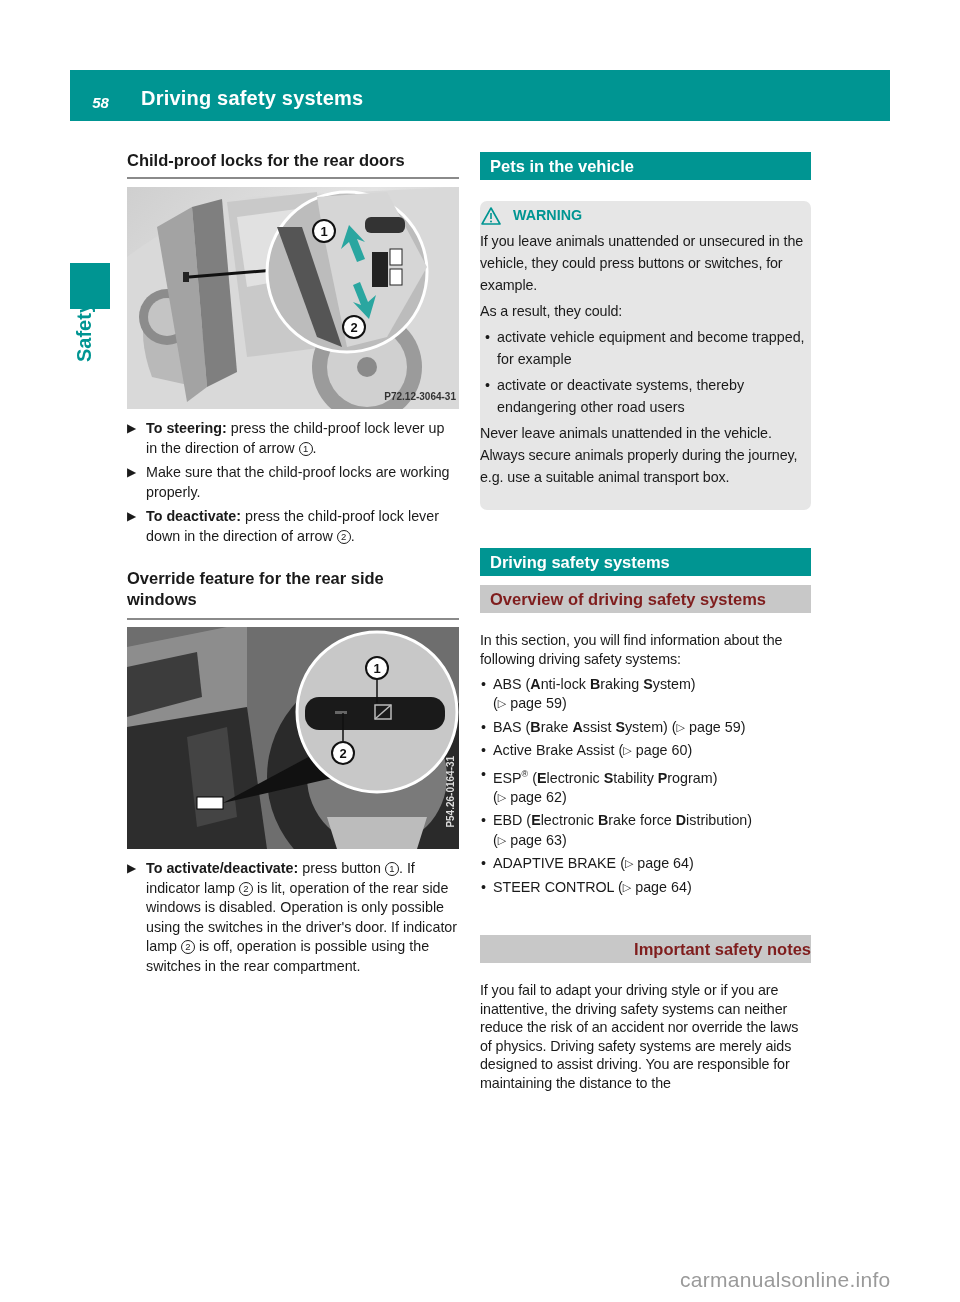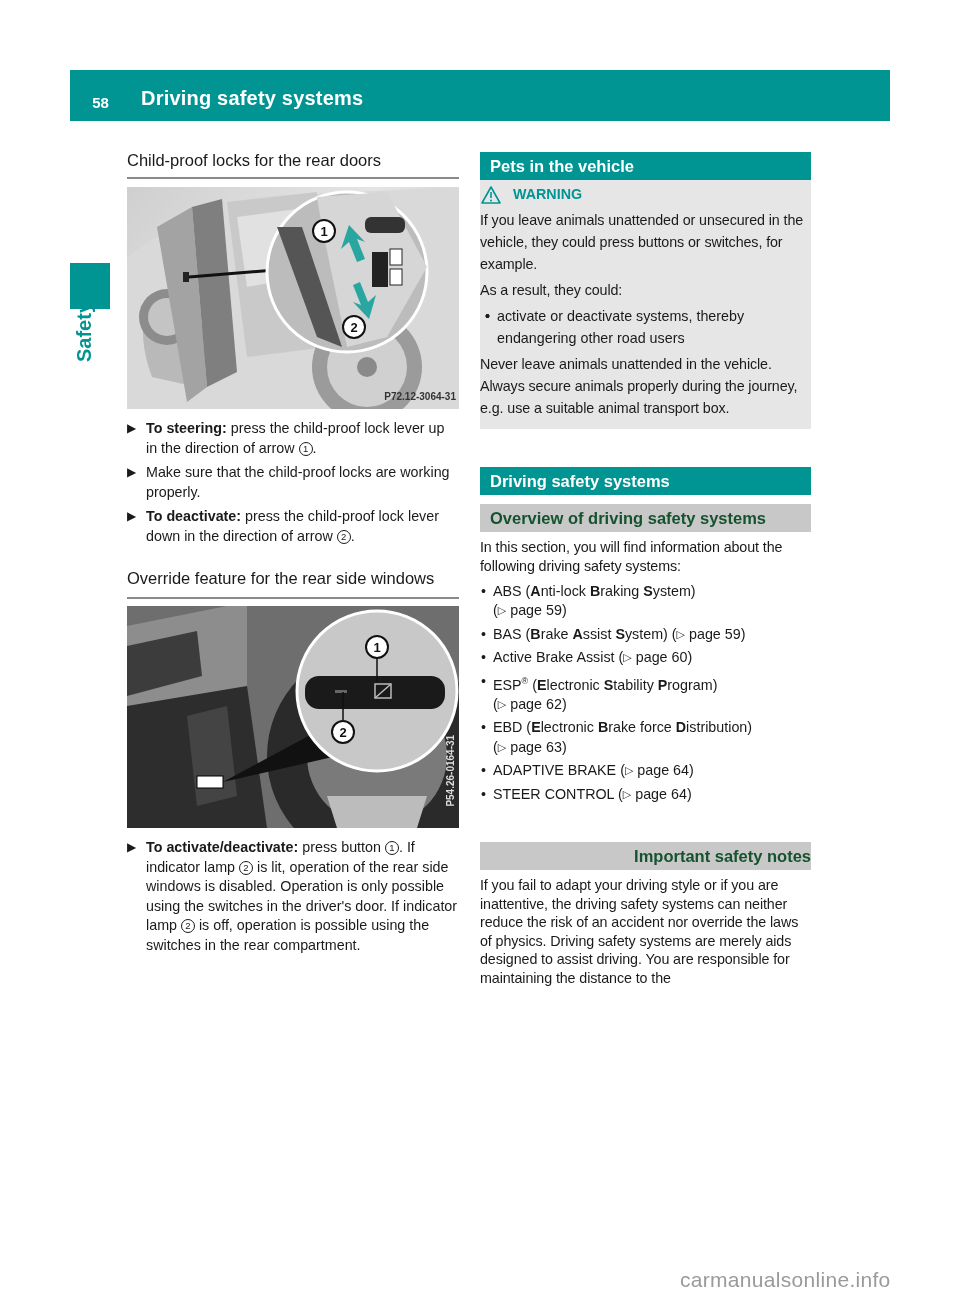--- a/index.html
+++ b/index.html
@@ -1,44 +1,44 @@
 <!DOCTYPE html>
 <html><head>
 <meta charset="utf-8">
 <style>
   * { box-sizing: border-box; margin: 0; padding: 0; }
   html, body { width: 960px; height: 1302px; background: #ffffff; overflow: hidden; }
   body { position: relative; font-family: "Liberation Sans", "DejaVu Sans", sans-serif; color: #1a1a1a; }
 
   .hdr-num { position: absolute; left: 70px; top: 70px; width: 61px; height: 51px; background: #009592; color: #fff;
-    font-weight: bold; font-size: 15px; display: flex; align-items: flex-end; justify-content: center; padding-bottom: 10px; }
+    font-weight: bold; font-size: 15px; display: flex; align-items: flex-end; justify-content: center; padding-bottom: 10px; font-style: italic; }
   .hdr-title { position: absolute; left: 128px; top: 70px; width: 762px; height: 51px; background: #009592; color: #fff;
     font-weight: bold; font-size: 20px; padding: 17px 0 0 13px; letter-spacing: 0.2px; }
 
   .side-square { position: absolute; left: 70px; top: 263px; width: 40px; height: 46px; background: #009592; }
   .side-label { position: absolute; left: 73px; top: 362px; transform-origin: 0 0; transform: rotate(-90deg);
     color: #009592; font-weight: bold; font-size: 20px; white-space: nowrap; }
 
   .col { position: absolute; font-size: 14.3px; line-height: 19.5px; }
   .col-left { left: 127px; top: 150px; width: 332px; }
   .col-right { left: 480px; top: 152px; width: 331px; }
 
-  .h2 { font-weight: normal; font-size: 16.5px; line-height: 21px; padding-bottom: 6px; border-bottom: 2px solid #8a8a8a; margin-bottom: 8px; }
+  .h2 { font-weight: bold; font-size: 16.5px; line-height: 21px; padding-bottom: 6px; border-bottom: 2px solid #8a8a8a; margin-bottom: 8px; }
   .figure { position: relative; width: 332px; height: 220px; background: #d7d7d7; overflow: hidden; margin-bottom: 10px; }
   .fig-code { position: absolute; font-size: 10px; color: #333; font-weight: bold; }
   .p { margin-bottom: 5px; letter-spacing: -0.1px; }
   .step { position: relative; padding-left: 19px; margin-bottom: 5px; }
   .step .tri { position: absolute; left: 0; top: 0; font-size: 12px; }
   .b { font-weight: bold; }
   .circ { display: inline-block; width: 14px; height: 14px; border: 1px solid #1a1a1a; border-radius: 50%; font-size: 9.5px; line-height: 12px; text-align: center; vertical-align: 1px; }
 
-  .teal-head { background: #009592; color: #fff; font-weight: bold; font-size: 16.5px; height: 28px; padding: 5px 0 0 10px; }
-  .gray-head { background: #c8c8c8; color: #14532d; font-weight: bold; font-size: 16.5px; height: 28px; padding: 5px 0 0 10px; margin-bottom: 6px; }
-
-  .warn { background: #e6e6e6; padding: 5px 0 10px 0; }
+  .teal-head { background: #009592; color: #fff; font-weight: bold; font-size: 16.5px; height: 28px; padding: 5px 0 0 10px; margin-bottom: 21px; }
+  .gray-head { background: #c8c8c8; color: #7f1d1d; font-weight: bold; font-size: 16.5px; height: 28px; padding: 5px 0 0 10px; margin-bottom: 18px; }
+
+  .warn { background: #e6e6e6; padding: 5px 0 22px 0; border-radius: 7px; }
   .warn-title { color: #009592; font-weight: bold; font-size: 14.3px; display: flex; align-items: center; gap: 12px; margin-bottom: 4px; padding-left: 1px; }
   .warn-title svg { display: block; }
   .warn .p { margin-bottom: 4px; padding-right: 2px; }
   .bul { position: relative; padding-left: 13px; margin-bottom: 4px; }
   .bul .dot { position: absolute; left: 1px; top: 0; }
   .warn .bul { margin-left: 4px; }
   .tri-ref { font-size: 11px; vertical-align: 1px; }
   sup { font-size: 9px; }
 
   .watermark { position: absolute; left: 680px; top: 1268px; font-size: 21px; color: #9a9a9a; letter-spacing: 0.3px; }
@@ -148,20 +148,21 @@
         <path d="M10 1 L19 17 L1 17 Z" fill="none" stroke="#009592" stroke-width="1.6" stroke-linejoin="round"></path>
         <line x1="10" y1="6" x2="10" y2="12" stroke="#009592" stroke-width="1.6"></line>
         <circle cx="10" cy="14.5" r="1" fill="#009592"></circle>
       </svg>
       <span>WARNING</span>
     </div>
     <div class="p" style="line-height:22px;">If you leave animals unattended or unsecured in the vehicle, they could press buttons or switches, for example.</div>
     <div class="p" style="line-height:22px;">As a result, they could:</div>
     <div class="bul" style="line-height:22px;">
       <span class="dot">•</span>
+      <span>activate vehicle equipment and become trapped, for example</span>
     </div>
     <div class="bul" style="line-height:22px;">
       <span class="dot">•</span>
       <span>activate or deactivate systems, thereby endangering other road users</span>
     </div>
     <div class="p" style="line-height:22px;margin-bottom:0;">Never leave animals unattended in the vehicle. Always secure animals properly during the journey, e.g. use a suitable animal transport box.</div>
   </div>
 
   <div class="teal-head" style="margin-top:38px;margin-bottom:9px;">Driving safety systems</div>
   <div class="gray-head">Overview of driving safety systems</div>

